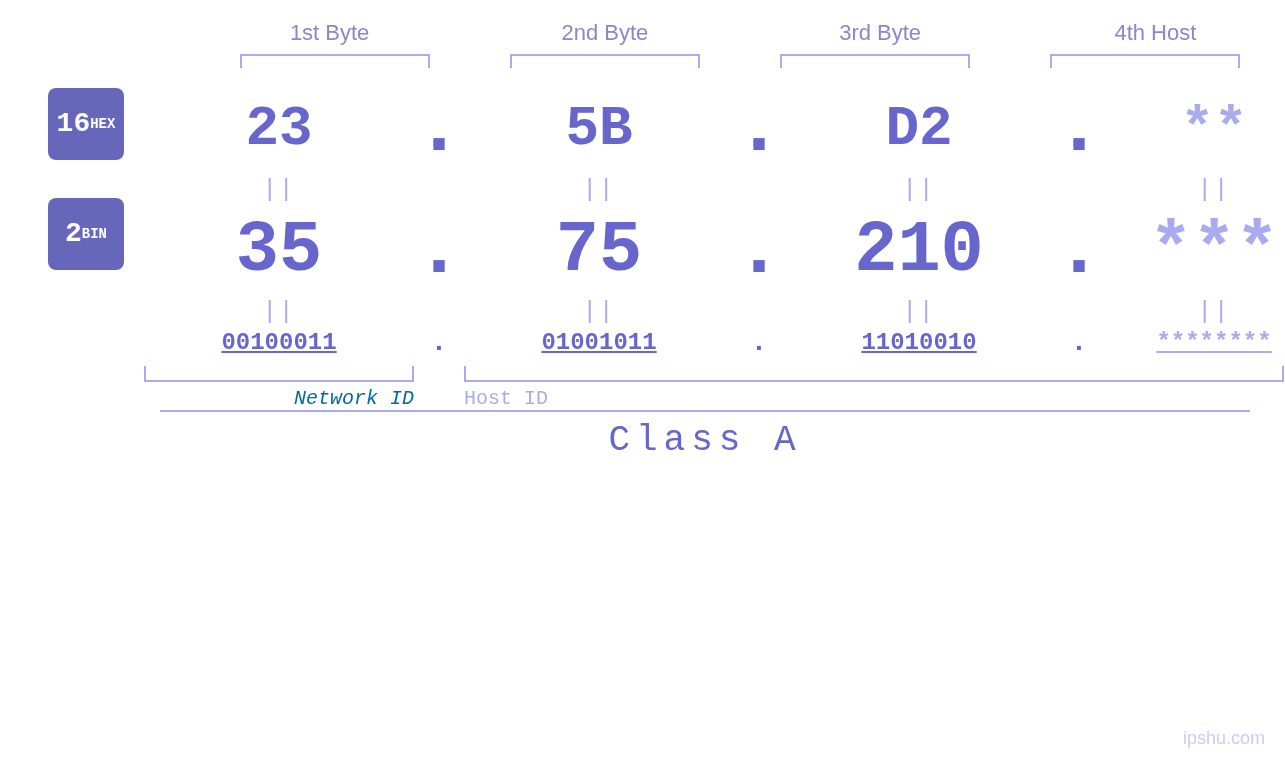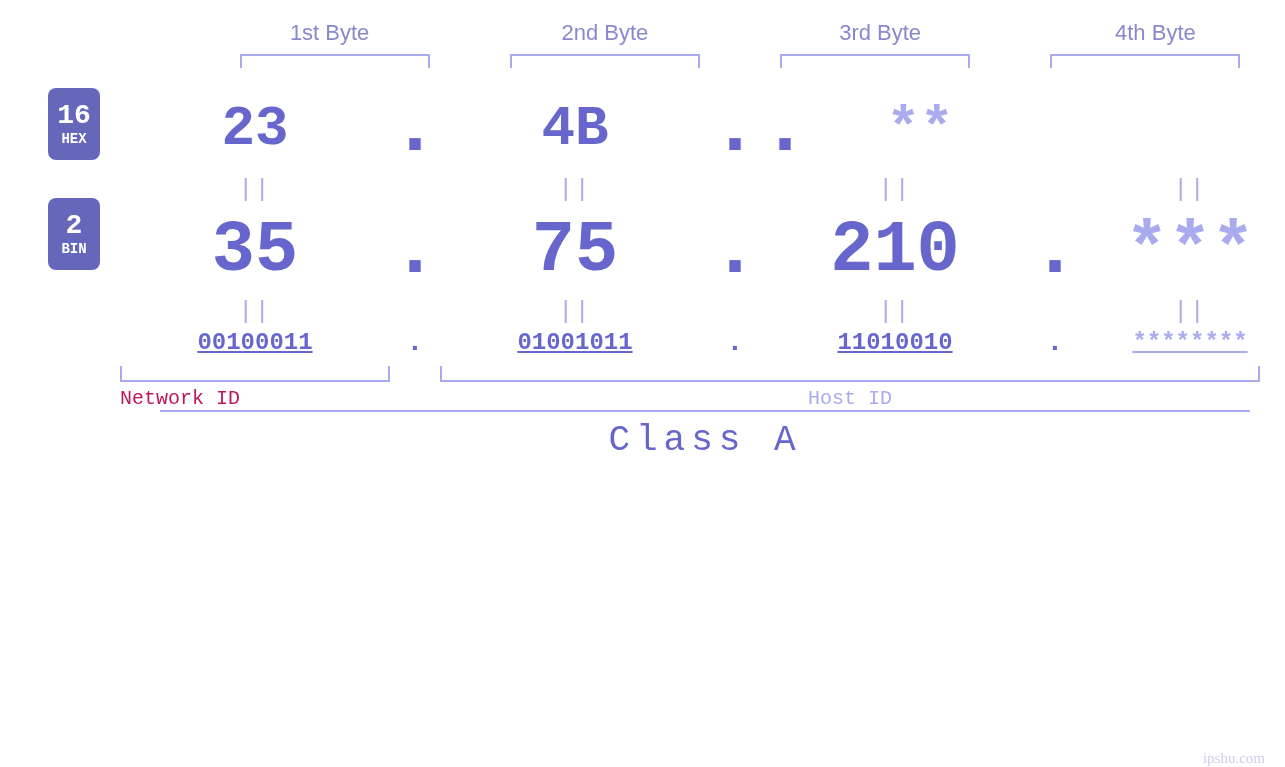--- a/index.html
+++ b/index.html
@@ -7,25 +7,25 @@
       width: 1285px;
       height: 767px;
       background: #ffffff;
       font-family: 'Courier New', Courier, monospace;
       overflow: hidden;
       position: relative;
     }
 
     .watermark {
       position: absolute;
-      bottom: 0;
+      bottom: 18px;
       right: 20px;
       color: #ccccee;
-      font-size: 15px;
-      font-family: Liberation Serif, serif;
+      font-size: 18px;
+      font-family: Liberation Sans, sans-serif;
     }
 
     
     .full-layout {
       width: 1285px;
       height: 767px;
       background: white;
       position: relative;
       overflow: hidden;
     }
@@ -72,24 +72,24 @@
       flex-direction: column;
       gap: 0;
       margin-right: 20px;
       margin-top: 5px;
     }
 
     .badge {
       background: #6666bb;
       color: white;
       border-radius: 8px;
-      width: 52px;
+      width: 76px;
       height: 72px;
       display: flex;
-      flex-direction: column;
+      flex-direction: row;
       align-items: center;
       justify-content: center;
       margin-bottom: 38px;
     }
 
     .badge .num { font-size: 28px; font-weight: bold; line-height: 1.1; }
     .badge .lbl { font-size: 14px; font-weight: bold; }
 
     .rows-content {
       display: flex;
@@ -148,21 +148,21 @@
   </style>
 </head>
 <body>
 
 <div class="full-layout">
 
   <div class="top-row">
     <div class="byte-label">1st Byte</div>
     <div class="byte-label">2nd Byte</div>
     <div class="byte-label">3rd Byte</div>
-    <div class="byte-label">4th Byte</div>
+    <div class="byte-label">4th Host</div>
   </div>
 
   <div class="bracket-row">
     <div class="top-brkt"></div>
     <div class="top-brkt"></div>
     <div class="top-brkt"></div>
     <div class="top-brkt"></div>
   </div>
 
   <div class="main-rows-wrapper">
@@ -176,22 +176,23 @@
         <span class="num">2</span>
         <span class="lbl">BIN</span>
       </div>
     </div>
 
     <div class="rows-content">
 
       <div class="val-row">
         <div class="v c1 hex-size">23</div>
         <div class="v dot dot-size">.</div>
-        <div class="v c2 hex-size">4B</div>
-        <div class="v dot dot-size">.</div>
+        <div class="v c2 hex-size">5B</div>
+        <div class="v dot dot-size">.</div>
+        <div class="v c3 hex-size">D2</div>
         <div class="v dot dot-size">.</div>
         <div class="v c4 hex-size masked-color">**</div>
       </div>
 
       <div class="eq-separator">
         <div class="eq-item c1">||</div>
         <div class="eq-item dot"></div>
         <div class="eq-item c2">||</div>
         <div class="eq-item dot"></div>
         <div class="eq-item c3">||</div>
@@ -229,23 +230,23 @@
         <div class="v c4 bin-size masked-color">********</div>
       </div>
 
       <div style="display:flex; align-items:flex-start; margin-top:8px;">
         <div style="width:270px; height:16px; border-bottom:2px solid #aaaaee; border-left:2px solid #aaaaee; border-right:2px solid #aaaaee;"></div>
         <div style="width:50px;"></div>
         <div style="width:820px; height:16px; border-bottom:2px solid #aaaaee; border-left:2px solid #aaaaee; border-right:2px solid #aaaaee;"></div>
       </div>
 
       <div style="display:flex; margin-top:5px;">
-        <div style="width:270px; text-align:left; color:#be185d; font-size:20px; font-family:'Courier New',monospace;">Network ID</div>
+        <div style="width:270px; text-align:right; color:#0369a1; font-size:20px; font-family:'Courier New',monospace;font-style:italic;">Network ID</div>
         <div style="width:50px;"></div>
-        <div style="width:820px; text-align:center; color:#aaaaee; font-size:20px; font-family:'Courier New',monospace;">Host ID</div>
+        <div style="width:820px; color:#aaaaee; font-size:20px; font-family:'Courier New',monospace;">Host ID</div>
       </div>
 
     </div>
   </div>
 
   <div style="margin-left:160px; ">
     <div style="width:1090px; height:2px; background:#aaaaee; margin-bottom:8px;"></div>
     <div style="width:1090px; text-align:center; color:#6666cc; font-size:36px; font-family:'Courier New',monospace; letter-spacing:6px;">Class A</div>
   </div>
 

